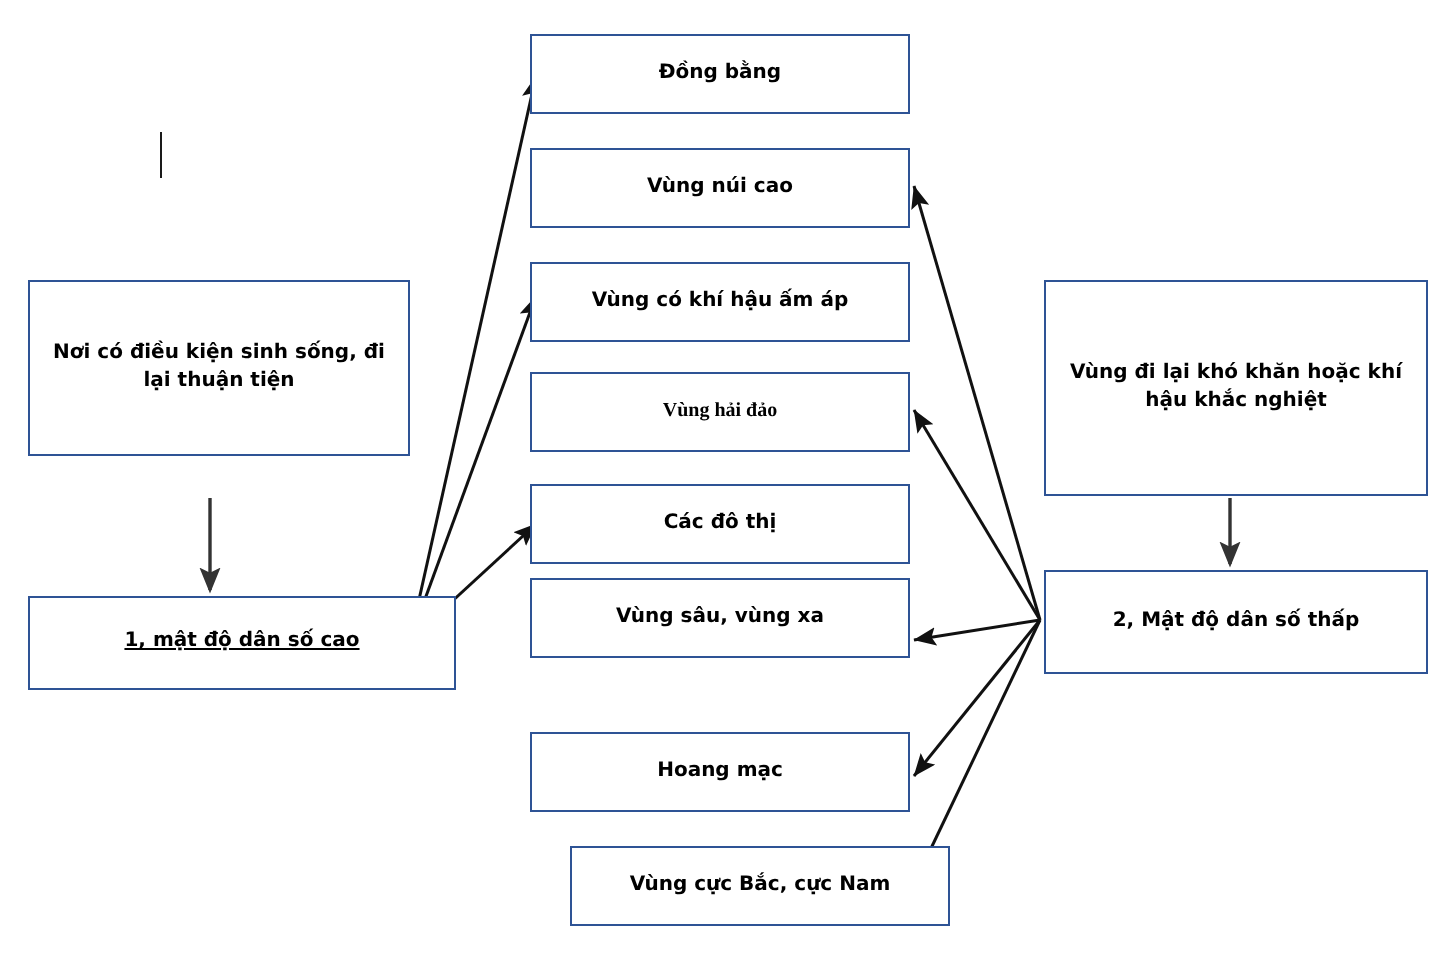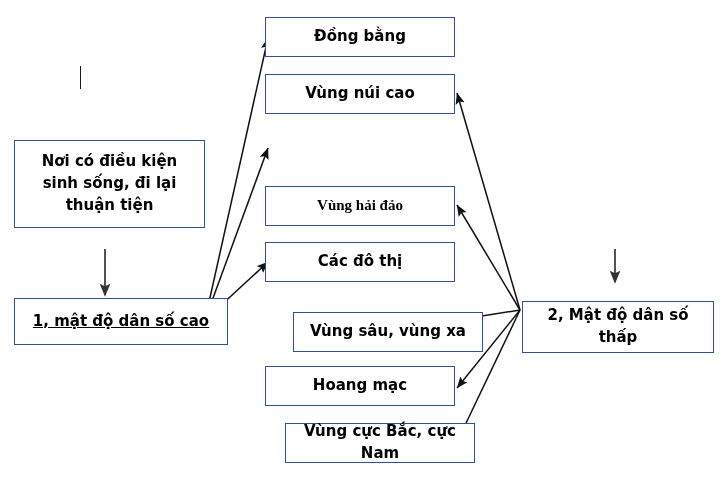--- a/index.html
+++ b/index.html
@@ -22,55 +22,55 @@
     position: absolute;
     box-sizing: border-box;
     border: 1.4px solid #2E5395;
     background: #ffffff;
     display: flex;
     align-items: center;
     justify-content: center;
     text-align: center;
     color: #000000;
     font-weight: bold;
-    font-size: 15px;
+    font-size: 10px;
     line-height: 1.45;
     padding: 2px 8px;
     z-index: 3;
   }
   .node-label {
     display: block;
     width: 100%;
   }
   
   #node-left-condition {
     left: 14px;  top: 140px;  width: 191px; height: 88px;
   }
   #node-left-density {
     left: 14px;  top: 298px;  width: 214px; height: 47px; text-decoration: underline;
   }
   
   #node-right-condition {
     left: 522px; top: 140px;  width: 192px; height: 108px;
   }
   #node-right-density {
-    left: 522px; top: 285px;  width: 192px; height: 52px; margin-top: 16px;
+    left: 522px; top: 285px;  width: 192px; height: 52px;
   }
   
   .node-center {
     left: 265px;
     width: 190px;
     height: 40px;
   }
   #node-c0 { top: 17px; }
   #node-c1 { top: 74px; }
   #node-c2 { top: 131px; }
   #node-c3 { top: 186px; font-family: Liberation Serif, serif; }
   #node-c4 { top: 242px; }
-  #node-c5 { top: 312px; margin-left: 28px; }
+  #node-c5 { top: 289px; }
   #node-c6 { top: 366px; }
   #node-c7 { top: 423px; margin-left: 20px; }
 
   #edges {
     position: absolute;
     left: 0; top: 0;
     width: 726px;
     height: 482px;
     z-index: 1;
     pointer-events: none;
@@ -117,29 +117,35 @@
 
   <div id="text-caret"></div>
 
   <div class="node" id="node-left-condition">
     <span class="node-label">Nơi có điều kiện sinh sống, đi lại thuận tiện</span>
   </div>
   <div class="node" id="node-left-density">
     <span class="node-label">1, mật độ dân số cao</span>
   </div>
 
+  <div class="node" id="node-right-condition">
+    <span class="node-label">Vùng đi lại khó khăn hoặc khí hậu khắc nghiệt</span>
+  </div>
   <div class="node" id="node-right-density">
     <span class="node-label">2, Mật độ dân số thấp</span>
   </div>
 
   <div class="node node-center" id="node-c0">
     <span class="node-label">Đồng bằng</span>
   </div>
   <div class="node node-center" id="node-c1">
     <span class="node-label">Vùng núi cao</span>
+  </div>
+  <div class="node node-center" id="node-c2">
+    <span class="node-label">Vùng có khí hậu ấm áp</span>
   </div>
   <div class="node node-center" id="node-c3">
     <span class="node-label">Vùng hải đảo</span>
   </div>
   <div class="node node-center" id="node-c4">
     <span class="node-label">Các đô thị</span>
   </div>
   <div class="node node-center" id="node-c5">
     <span class="node-label">Vùng sâu, vùng xa</span>
   </div>

